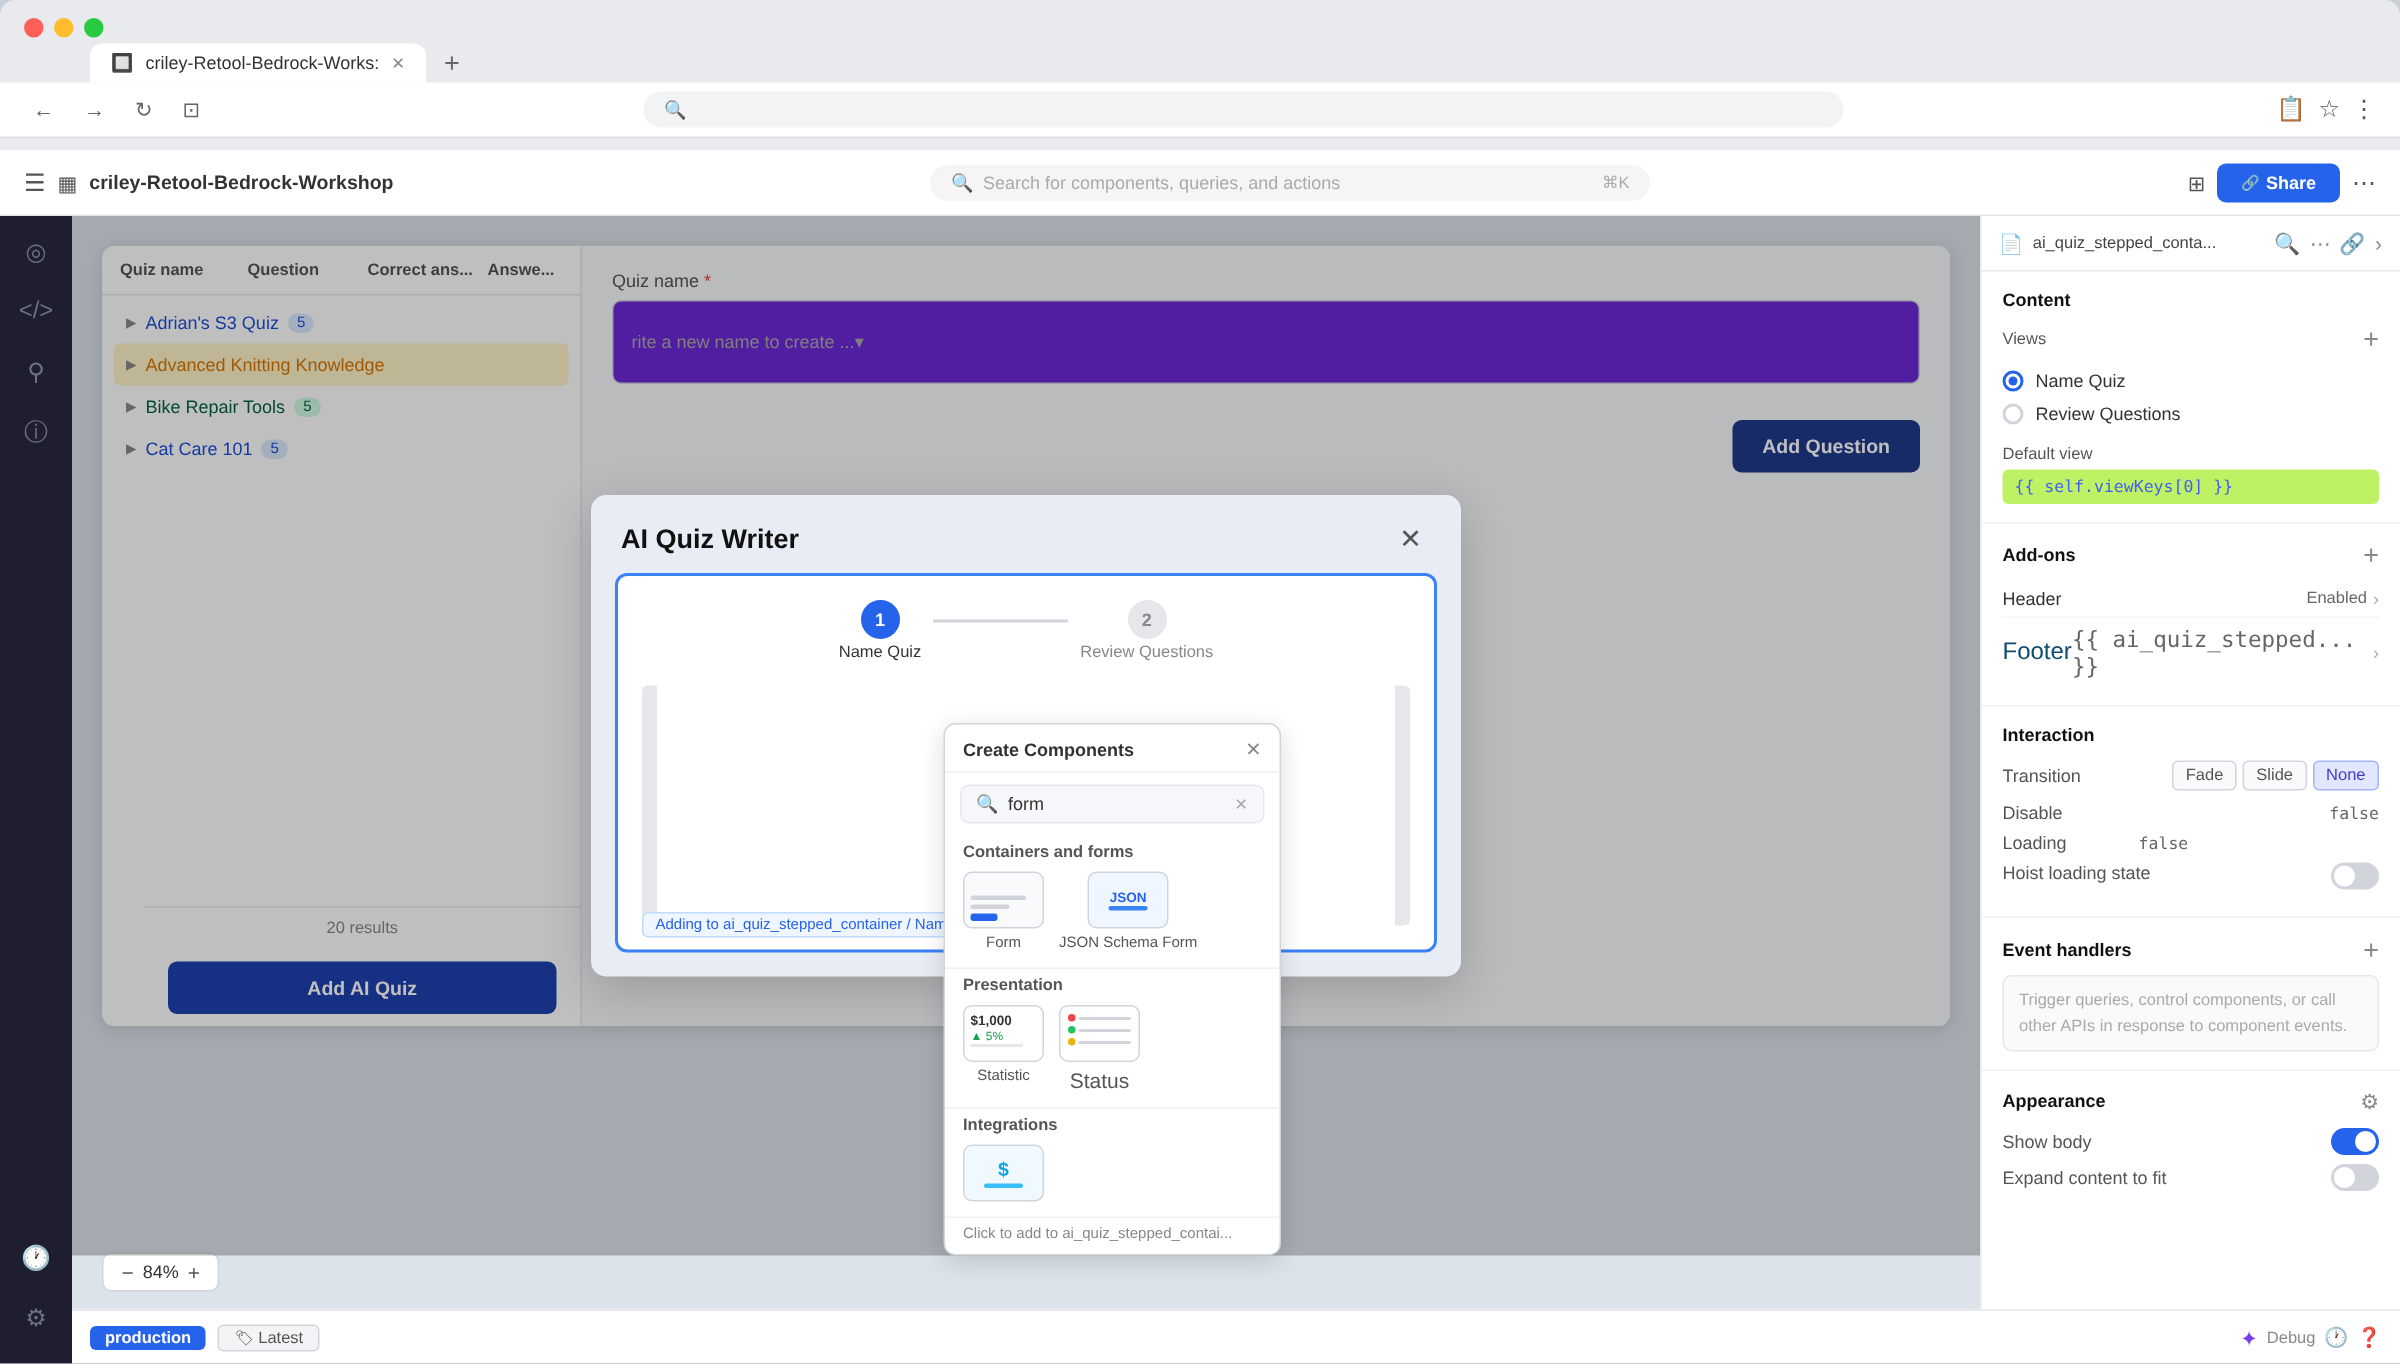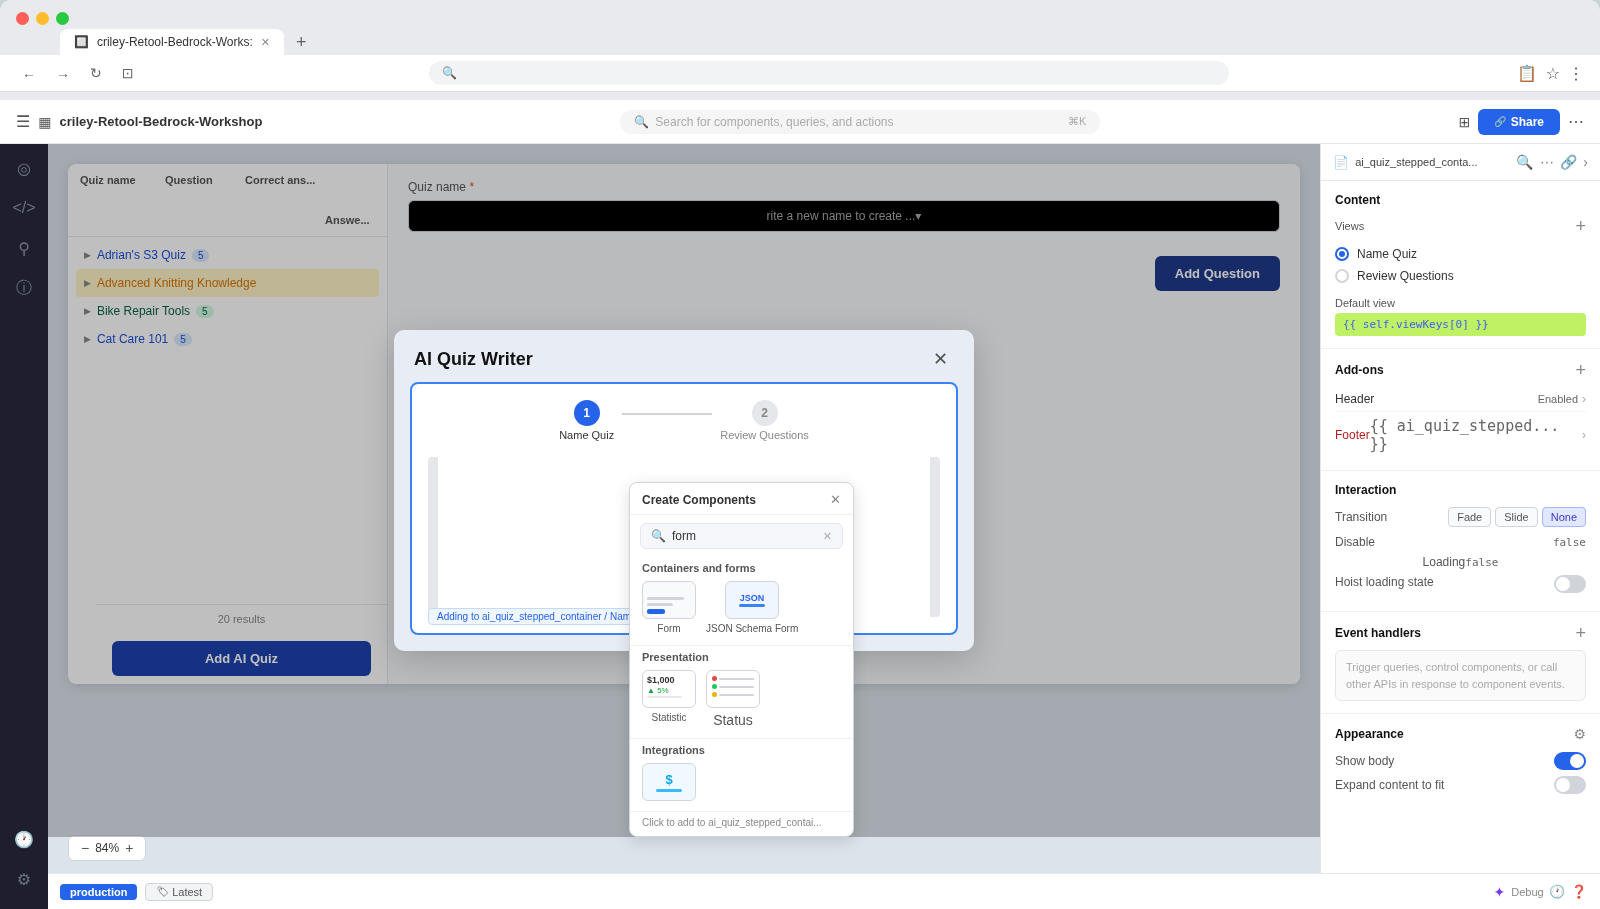--- a/index.html
+++ b/index.html
@@ -196,21 +196,21 @@
 <div style="position:absolute; top:144px; left:48px; right:280px; bottom:36px; background:#dce3eb; overflow:hidden;">
 
   <div style="margin:20px; background:#fff; border-radius:8px; overflow:hidden; box-shadow:0 2px 12px rgba(0,0,0,0.12); min-height:520px; display:flex; flex-direction:column;">
     <div style="display:flex; flex:1;">
 
       <div style="width:320px; border-right:1px solid #e5e7eb; display:flex; flex-direction:column;">
         <div style="display:flex; padding:10px 12px; border-bottom:1px solid #e5e7eb; font-size:11px; font-weight:600; color:#555;">
           <span style="flex:1;">Quiz name</span>
           <span style="width:80px;">Question</span>
           <span style="width:80px;">Correct ans...</span>
-          <span style="width:50px;margin-top:40px;">Answe...</span>
+          <span style="width:50px;">Answe...</span>
         </div>
 
         <div style="padding:4px 8px;">
           <div style="display:flex; align-items:center; padding:7px 8px; font-size:12px; gap:6px; cursor:pointer;">
             <span style="color:#888; font-size:9px;">▶</span>
             <span style="color:#1d4ed8; font-size:12px;">Adrian's S3 Quiz</span>
             <span style="background:#dbeafe; color:#1d4ed8; font-size:10px; padding:1px 6px; border-radius:10px; font-weight:500;">5</span>
           </div>
           <div style="display:flex; align-items:center; padding:7px 8px; font-size:12px; gap:6px; cursor:pointer; background:#fef3c7; border-radius:4px;">
             <span style="color:#888; font-size:9px;">▶</span>
@@ -232,21 +232,21 @@
           <button style="background:#1e40af; color:#fff; border:none; border-radius:6px; padding:10px; width:calc(100% - 32px); font-size:13px; font-weight:600; cursor:pointer; margin:8px 16px;">Add AI Quiz</button>
         </div>
       </div>
 
       <div style="flex:1; background:#f9fafb;">
         <div style="padding:16px 20px;">
           <div style="font-size:12px; color:#555; margin-bottom:6px;">
             <span>Quiz name</span>
             <span style="color:#ef4444;"> *</span>
           </div>
-          <div style="width:100%; border:1px solid #d1d5db; border-radius:6px; padding:8px 12px; font-size:12px; color:#aaa; background:#000000; display:flex; align-items:center; justify-content:center;">
+          <div style="width:100%; border:1px solid #d1d5db; border-radius:6px; padding:20px 12px; font-size:12px; color:#aaa; background:#6d28d9; display:flex; align-items:center; justify-content:flex-start;">
             <span>rite a new name to create ...</span>
             <span style="color:#aaa;">▾</span>
           </div>
         </div>
         <div style="display:flex; justify-content:flex-end; padding:8px 20px;">
           <button style="background:#1e3a8a; color:#fff; border:none; border-radius:6px; padding:10px 20px; font-size:13px; font-weight:600; cursor:pointer;">Add Question</button>
         </div>
       </div>
     </div>
   </div>
@@ -419,21 +419,21 @@
       <button style="background:none; border:none; cursor:pointer; font-size:18px; color:#888; line-height:1;">+</button>
     </div>
     <div style="display:flex; align-items:center; justify-content:space-between; padding:5px 0; border-bottom:1px solid #f5f5f5;">
       <span style="font-size:12px; color:#333;">Header</span>
       <div style="display:flex; align-items:center; gap:4px;">
         <span style="font-size:11px; color:#666;">Enabled</span>
         <span style="color:#aaa;">›</span>
       </div>
     </div>
     <div style="display:flex; align-items:center; justify-content:space-between; padding:5px 0;">
-      <span style="font-size:12px; color:#b91c1c;">Footer</span>
+      <span style="font-size:16px; color:#0c4a6e;">Footer</span>
       <div style="display:flex; align-items:center; gap:4px;">
         <span style="font-size:15px; color:#666; font-family:monospace;">{{ ai_quiz_stepped... }}</span>
         <span style="color:#aaa;">›</span>
       </div>
     </div>
   </div>
 
   <div style="padding:12px 14px; border-bottom:1px solid #f0f0f0;">
     <div style="font-size:12px; font-weight:700; color:#111; margin-bottom:10px;">Interaction</div>
     <div style="display:flex; align-items:center; justify-content:space-between; margin-bottom:8px;">
@@ -441,21 +441,21 @@
       <div style="display:flex; gap:4px;">
         <button style="padding:3px 8px; border-radius:4px; font-size:11px; border:1px solid #d1d5db; background:#f9fafb; color:#555; cursor:pointer;">Fade</button>
         <button style="padding:3px 8px; border-radius:4px; font-size:11px; border:1px solid #d1d5db; background:#f9fafb; color:#555; cursor:pointer;">Slide</button>
         <button style="padding:3px 8px; border-radius:4px; font-size:11px; border:1px solid #a5b4fc; background:#e0e7ff; color:#4338ca; cursor:pointer;">None</button>
       </div>
     </div>
     <div style="display:flex; align-items:center; justify-content:space-between; margin-bottom:6px;">
       <span style="font-size:12px; color:#555;">Disable</span>
       <span style="font-size:11px; color:#666; font-family:monospace;">false</span>
     </div>
-    <div style="display:flex; align-items:center; justify-content:center; margin-bottom:6px;">
+    <div style="display:flex; align-items:center; justify-content:flex-start; margin-bottom:6px;gap:48px;">
       <span style="font-size:12px; color:#555;">Loading</span>
       <span style="font-size:11px; color:#666; font-family:monospace;">false</span>
     </div>
     <div style="display:flex; align-items:flex-start; justify-content:space-between; margin-bottom:6px;">
       <span style="font-size:12px; color:#555;">Hoist loading state</span>
       <div style="width:32px; height:18px; background:#d1d5db; border-radius:9px; position:relative;">
         <div style="position:absolute; width:14px; height:14px; background:#fff; border-radius:50%; top:2px; left:2px;"></div>
       </div>
     </div>
   </div>

